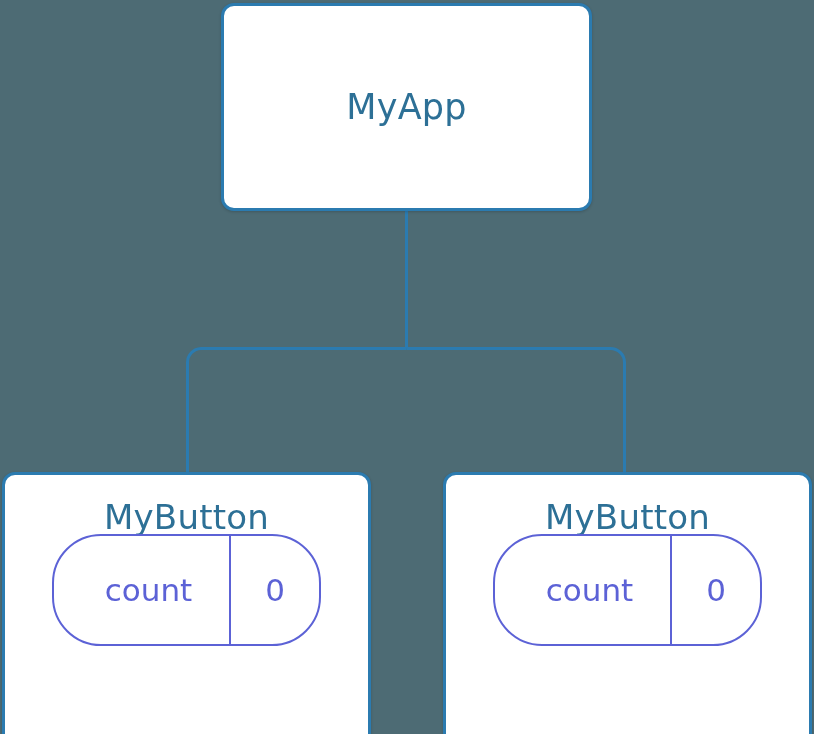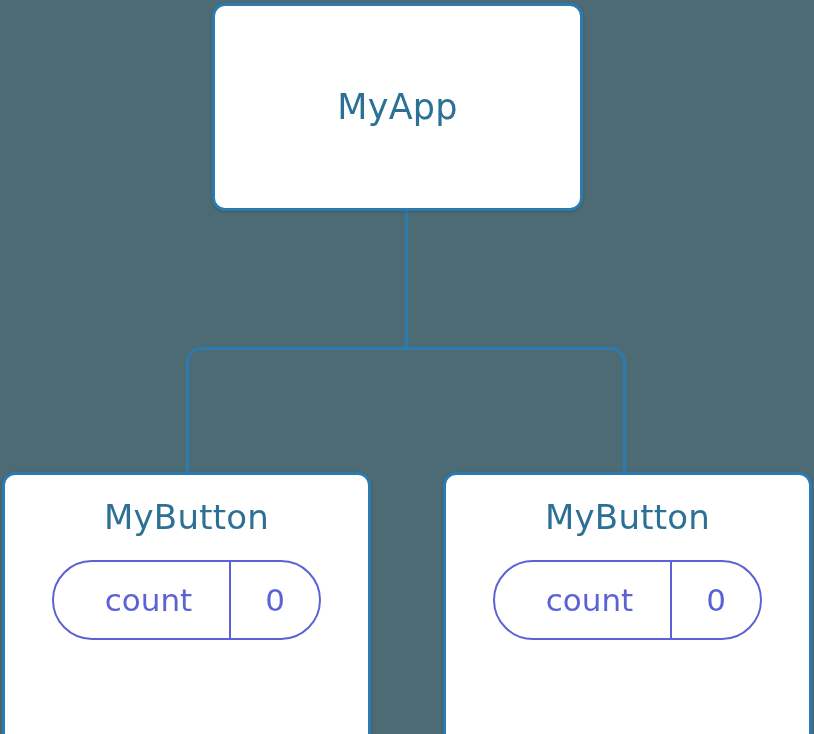--- a/index.html
+++ b/index.html
@@ -38,21 +38,21 @@
     position: absolute;
     z-index: 2;
     background: #ffffff;
     border: 3px solid #2b7bb0;
     border-radius: 13px;
     box-sizing: border-box;
     box-shadow: 0 1px 3px rgba(0,0,0,0.18);
   }
 
   .node-root {
-    left: 212px;
+    left: 221px;
     top: 3px;
     width: 371px;
     height: 208px;
     display: flex;
     align-items: center;
     justify-content: center;
   }
 
   .node-leaf {
     top: 472px;
@@ -77,22 +77,21 @@
   .node-root .node-title {
     font-size: 35px;
   }
 
   .node-leaf .node-title {
     margin-top: 25px;
   }
 
   
   .state-pill {
-    margin-top: 26px;
-    height: 80px;
+    height: 112px;
     display: flex;
     align-items: stretch;
     border: 2px solid #5c62d6;
     border-radius: 49px;
     box-sizing: border-box;
     background: transparent;
   }
 
   .state-key,
   .state-val {

